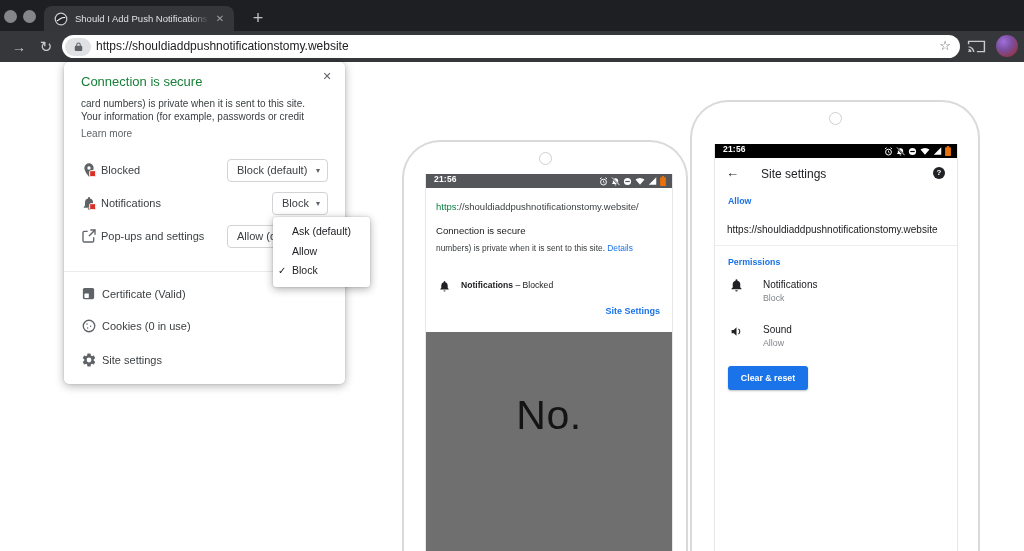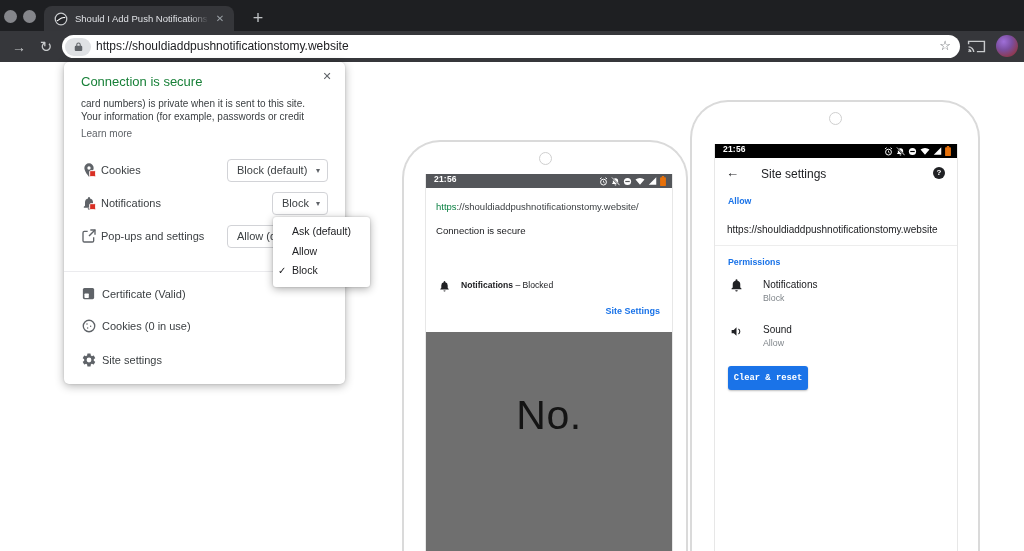--- a/index.html
+++ b/index.html
@@ -46,21 +46,21 @@
   .phone { background:#fff; border:2px solid #dadada; border-bottom:none; border-radius:38px 38px 0 0; }
   .camera { top:10px; width:13px; height:13px; border:1.5px solid #cfcfcf; border-radius:50%; }
   .pscreen { background:#fff; border-left:1px solid #e7e7e7; border-right:1px solid #e7e7e7; overflow:hidden; }
   .statusbar { left:0; top:0; right:0; height:14px; display:flex; padding:0 6px 0 8px; }
   .sb-time { font-size:8.5px; font-weight:700; color:#fff; letter-spacing:.2px; }
   .sb-icons { margin-left:auto; display:flex; align-items:center; gap:3px; }
   .sb-icons svg { display:block; }
   .blue { color:#1a73e8; }
   .graypage { left:0; right:0; bottom:0; background:#6f6f6f; }
   .no-text { left:0; top:60px; width:100%; text-align:center; font-size:41px; color:#141414; letter-spacing:.5px; }
-  .clearreset { left:13px; top:222px; width:80px; height:24px; background:#1a73e8; border-radius:3px; color:#fff; font-size:8.8px; font-weight:700; text-align:center; line-height:24px; box-shadow:0 1px 2px rgba(0,0,0,.25);font-family:Liberation Mono, monospace; }
+  .clearreset { left:13px; top:222px; width:80px; height:24px; background:#1a73e8; border-radius:3px; color:#fff; font-size:8.8px; font-weight:700; text-align:center; line-height:24px; box-shadow:0 1px 2px rgba(0,0,0,.25); }
   .helpdot { right:12px; top:23px; width:12px; height:12px; border-radius:50%; background:#202124; color:#fff; font-size:8px; font-weight:700; text-align:center; line-height:12px; }
 </style>
 </head>
 <body>
 
 <div class="screen">
 
   <div class="abs tabstrip">
     <div class="abs traffic" style="left:4px"></div>
     <div class="abs traffic" style="left:23px"></div>
@@ -110,21 +110,21 @@
     </div>
     <div class="abs learn-more">Learn more</div>
 
     <div class="abs perm-row" style="top:96px">
       <span class="abs row-icon">
         <svg width="16" height="16" viewBox="0 0 24 24">
             <path d="M12 2a7 7 0 00-7 7c0 5.2 7 13 7 13s7-7.8 7-13a7 7 0 00-7-7zm0 9.5a2.5 2.5 0 110-5 2.5 2.5 0 010 5z" fill="#5f6368"></path>
             <rect x="13" y="13" width="9" height="9" rx="1.5" fill="#d93025" stroke="#fff" stroke-width="1.5"></rect>
           </svg>
       </span>
-      <span class="abs row-label">Cookies</span>
+      <span class="abs row-label">Blocked</span>
       <div class="abs dd" style="width:101px">
         <span>Block (default)</span>
         <span class="caret">▾</span>
       </div>
     </div>
 
     <div class="abs perm-row" style="top:129px">
       <span class="abs row-icon">
         <svg width="16" height="16" viewBox="0 0 24 24">
             <path d="M12 22a2 2 0 002-2h-4a2 2 0 002 2zm6-6v-5a6 6 0 00-4.5-5.8V4.5a1.5 1.5 0 00-3 0v.7A6 6 0 006 11v5l-1.8 1.8V19h15.6v-1.2z" fill="#5f6368"></path>
@@ -222,20 +222,21 @@
               <rect x="2.1" y="0" width="2.8" height="2" fill="#e8710a"></rect>
               <rect x="0" y="1.4" width="7" height="10.6" rx="1" fill="#e8710a"></rect>
             </svg>
         </span>
       </div>
       <div class="abs" style="left:10px; top:27px; font-size:9.5px; white-space:nowrap;">
         <span style="color:#0b8043">https</span><span style="color:#3c4043">://shouldiaddpushnotificationstomy.website/</span>
       </div>
       <div class="abs" style="left:10px; top:51px; font-size:9.6px; color:#202124;">Connection is secure</div>
       <div class="abs" style="left:10px; top:68px; font-size:8.4px; line-height:12px; color:#3c4043; width:228px;">
+        <div><span>numbers) is private when it is sent to this site.</span> <span class="blue">Details</span></div>
       </div>
       <span class="abs" style="left:13px; top:104px;">
         <svg width="11" height="12" viewBox="0 0 24 26">
             <path d="M12 25a2.3 2.3 0 002.3-2.3H9.7A2.3 2.3 0 0012 25zm7-7.5v-5.8a7 7 0 00-5.2-6.8v-.8a1.8 1.8 0 00-3.6 0v.8A7 7 0 005 11.7v5.8l-2.2 2.2v1.1h18.4v-1.1z" fill="#202124"></path>
           </svg>
       </span>
       <div class="abs" style="left:35px; top:106px; font-size:8.6px; color:#202124;">
         <span style="font-weight:700">Notifications</span>
         <span>– Blocked</span>
       </div>

